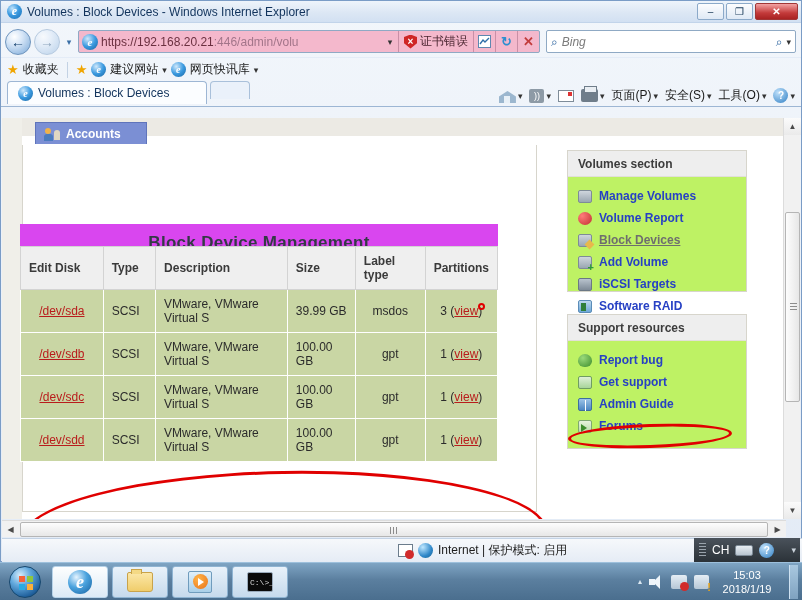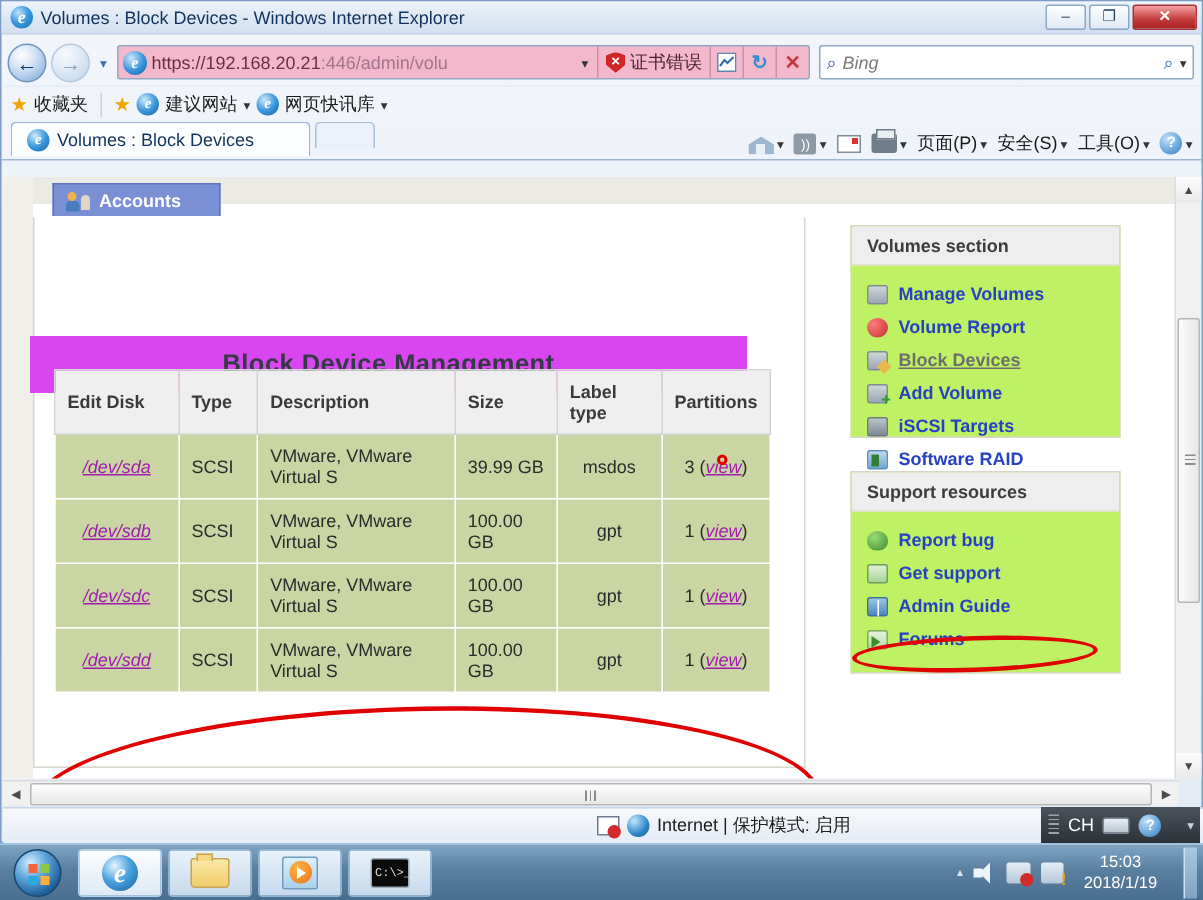--- a/index.html
+++ b/index.html
@@ -168,34 +168,34 @@
     background:#fff; border:1px solid #d7d5cc; border-top:none;
   }
   #page-title {
     position:absolute; left:18px; top:70px; width:478px; height:38px;
     background:#d946ef; display:flex;align-items:center;justify-content:center;
     font-size:17px; font-weight:bold; color:#333a45; letter-spacing:.3px;margin-top:36px;
   }
 
   
   #devtable {
-    position:absolute; left:34px; top:128px; width:478px;
+    position:absolute; left:18px; top:128px; width:478px;
     border-collapse:collapse; font-size:12px;
   }
   #devtable th {
     background:#efefef; border:1px solid #d3d3d3; color:#3a3a3a;
     font-weight:bold; font-size:12px; padding:7px 8px; text-align:left;
     vertical-align:middle;
   }
   #devtable td {
     background:#c9d6a4; border:1px solid #ffffff; color:#2b2b2b;
     padding:7px 8px; vertical-align:middle; font-size:12px;
   }
   #devtable td.ctr { text-align:center; }
-  #devtable a { color:#a21caf; text-decoration:underline;font-style:italic; }
+  #devtable a { color:#b91c1c; text-decoration:underline; }
   th.c-edit{width:84px;} th.c-type{width:53px;} th.c-desc{width:135px;}
   th.c-size{width:69px;} th.c-label{width:71px;} th.c-part{width:auto;}
 
   
   .side-panel {
     position:absolute; width:180px; background:#bef264;
     border:1px solid #d7d5cc;
   }
   #panel-volumes { left:565px; top:32px; height:142px; }
   #panel-support { left:565px; top:196px; height:135px; }

